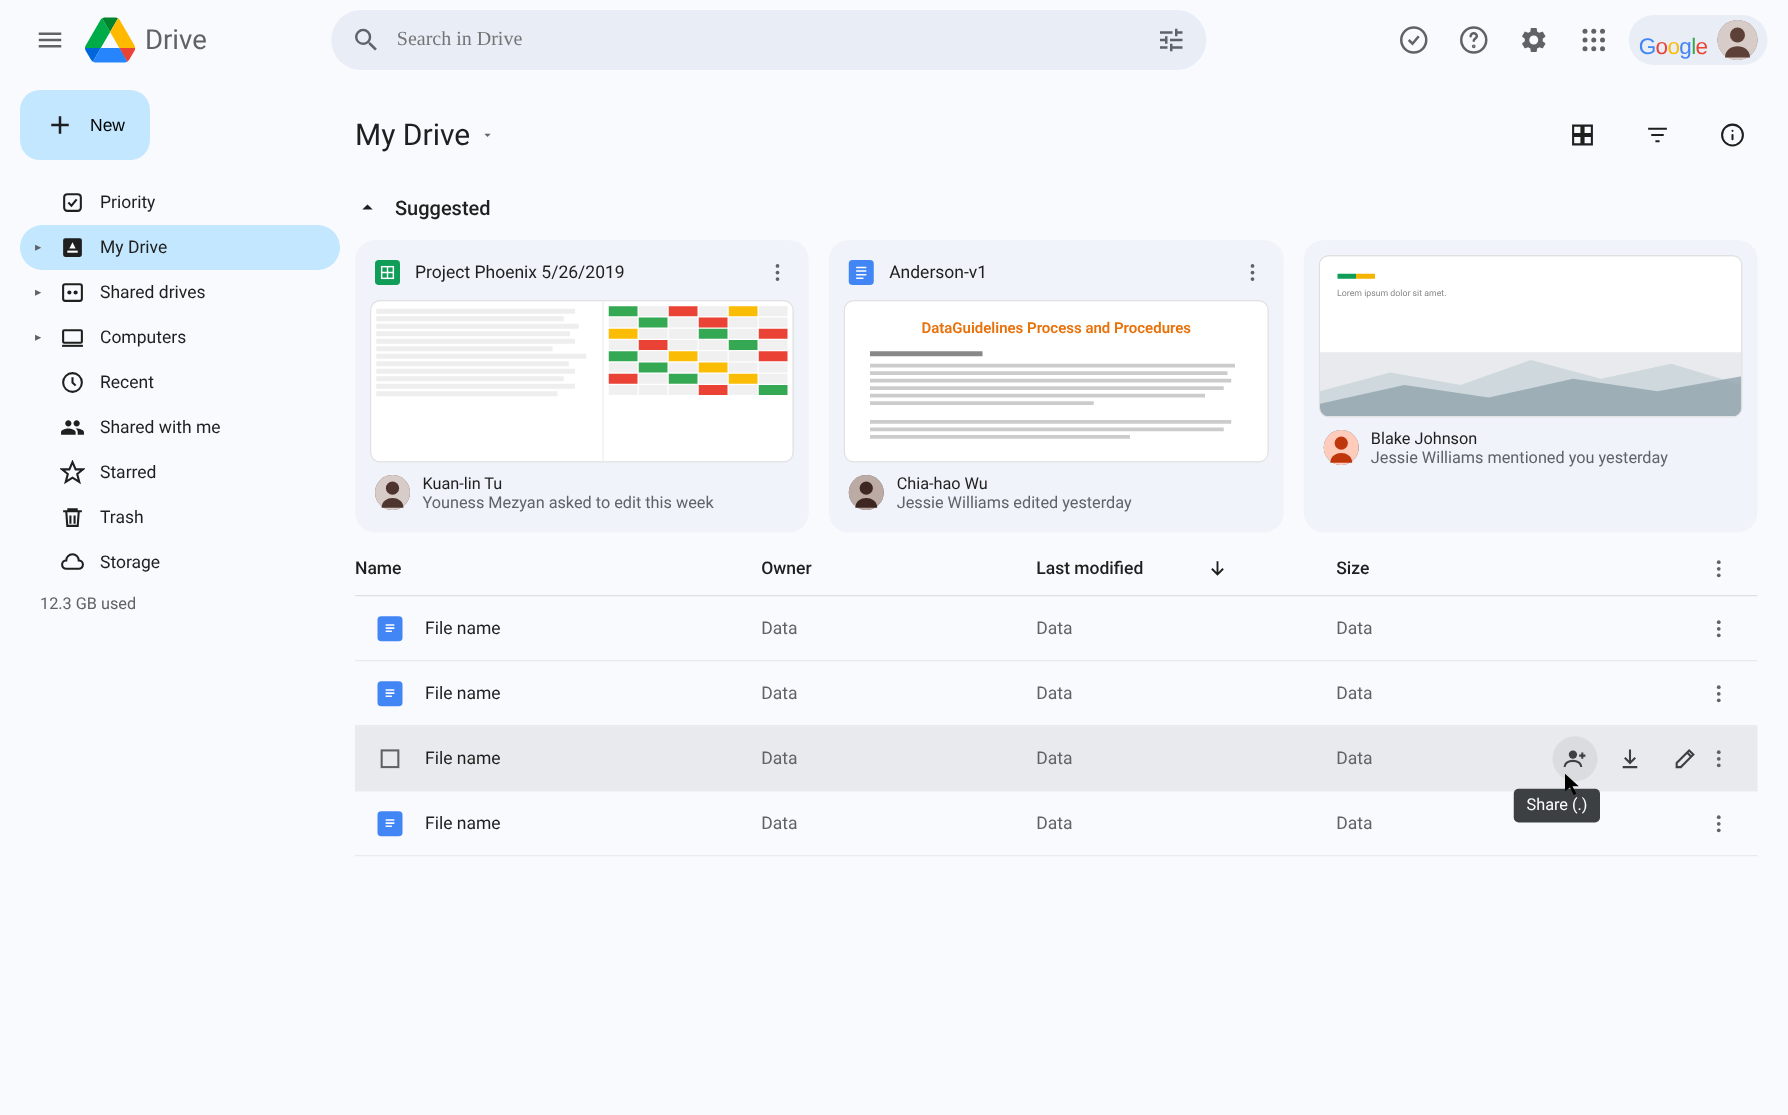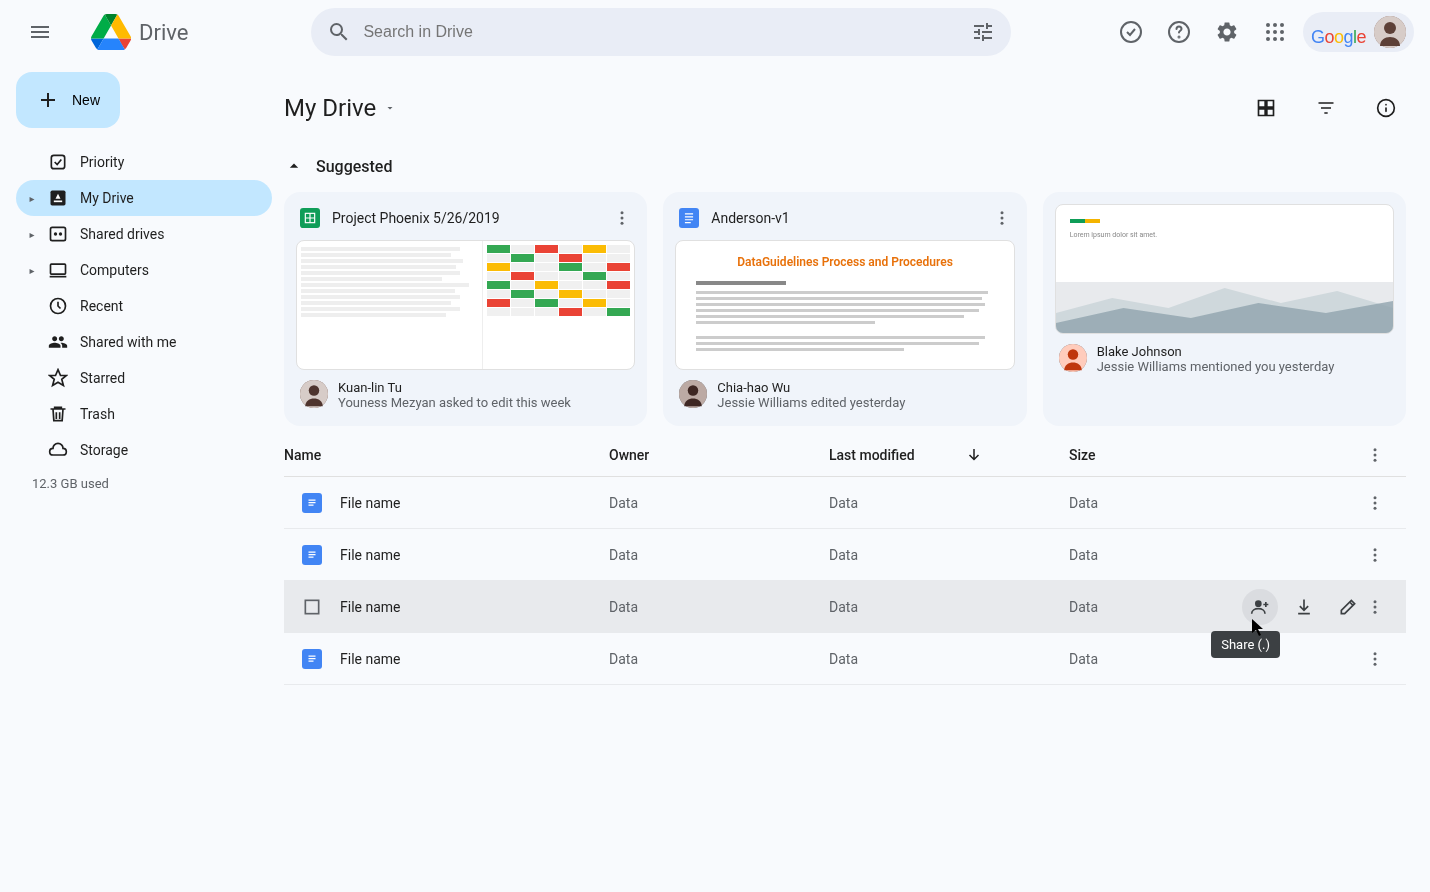--- a/index.html
+++ b/index.html
@@ -1,32 +1,32 @@
 <!DOCTYPE html>
 <html><head>
 <meta charset="utf-8">
 <style>
 * { box-sizing: border-box; margin: 0; padding: 0; }
 body { font-family: 'Google Sans', Roboto, Arial, sans-serif; background: #f8fafd; color: #1f1f1f; width: 1430px; height: 892px; overflow: hidden; }
-.header { display: flex; align-items: center; height: 64px; padding: 0 16px; gap: 23px; }
+.header { display: flex; align-items: center; height: 64px; padding: 0 16px; }
 .menu-btn { width: 48px; height: 48px; display: flex; align-items: center; justify-content: center; border-radius: 50%; cursor: pointer; }
 .logo-area { display: flex; align-items: center; gap: 8px; margin-left: 4px; }
 .drive-logo { width: 40px; height: 40px; display: flex; align-items: center; justify-content: center; }
 .drive-text { font-size: 22px; color: #5f6368; }
 .search-bar { flex: 0 0 700px; margin-left: 100px; height: 48px; background: #e9edf6; border-radius: 24px; display: flex; align-items: center; padding: 0 16px; }
-.search-bar input { flex: 1; border: none; background: transparent; font-size: 16px; outline: none; margin-left: 12px; color: #5f6368; }
+.search-bar input { flex: 1; border: none; background: transparent; font-size: 16px; outline: none; margin-left: 12px; color: #5f6368; font-family: Liberation Serif, serif; }
 .header-right { margin-left: auto; display: flex; align-items: center; gap: 8px; }
 .icon-btn { width: 40px; height: 40px; display: flex; align-items: center; justify-content: center; border-radius: 50%; cursor: pointer; color: #5f6368; }
 .google-pill { display: flex; align-items: flex-end; background: #e9edf6; border-radius: 24px; padding: 4px 8px; gap: 8px; }
 .google-text { font-family: 'Product Sans', Arial; font-size: 18px; font-weight: 500; letter-spacing: -0.5px; }
 .avatar { width: 32px; height: 32px; border-radius: 50%; background: #5f6368; display: flex; align-items: center; justify-content: center; color: white; font-size: 14px; }
 .layout { display: flex; }
 .sidebar { width: 280px; padding: 8px 8px 8px 16px; }
 .new-btn { display: flex; align-items: center; gap: 12px; background: #c2e7ff; border: none; border-radius: 16px; padding: 16px 20px; font-size: 14px; font-weight: 500; cursor: pointer; margin-bottom: 16px; }
-.nav-item { display: flex; align-items: center; gap: 12px; padding: 8px 12px; border-radius: 24px; cursor: pointer; font-size: 14px; color: #1f1f1f; height: 36px; text-align: center; }
+.nav-item { display: flex; align-items: center; gap: 12px; padding: 8px 12px; border-radius: 24px; cursor: pointer; font-size: 14px; color: #1f1f1f; height: 36px; }
 .nav-item.active { background: #c2e7ff; }
 .nav-item .expand-car { width: 8px; font-size: 10px; color: #5f6368; }
 .nav-icon { width: 20px; display: flex; justify-content: center; }
 .storage-used { font-size: 13px; color: #5f6368; padding: 8px 16px; }
 .main { flex: 1; padding: 16px 24px 16px 4px; }
 .location-bar { display: flex; align-items: center; padding: 8px 0; }
 .location-title { font-size: 24px; display: flex; align-items: center; gap: 8px; }
 .view-controls { margin-left: auto; display: flex; gap: 20px; }
 .suggested-header { display: flex; align-items: center; gap: 12px; margin: 20px 0 16px 0; font-size: 16px; font-weight: 500; color: #1f1f1f; }
 .cards { display: flex; gap: 16px; }

